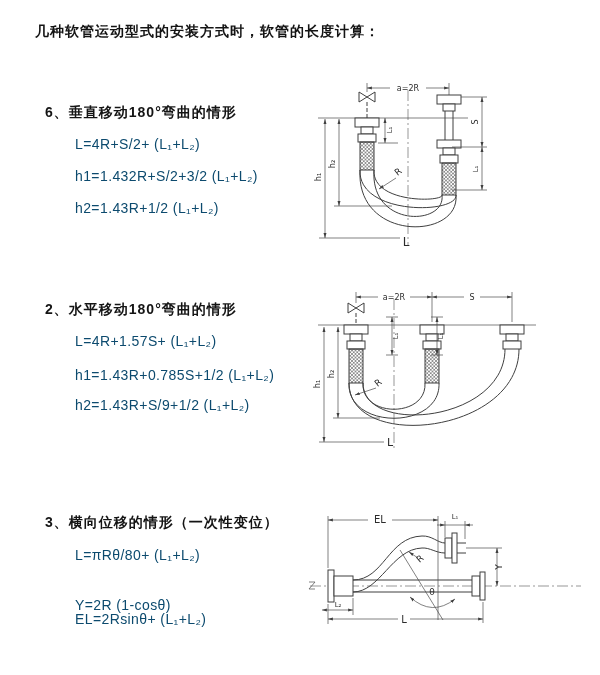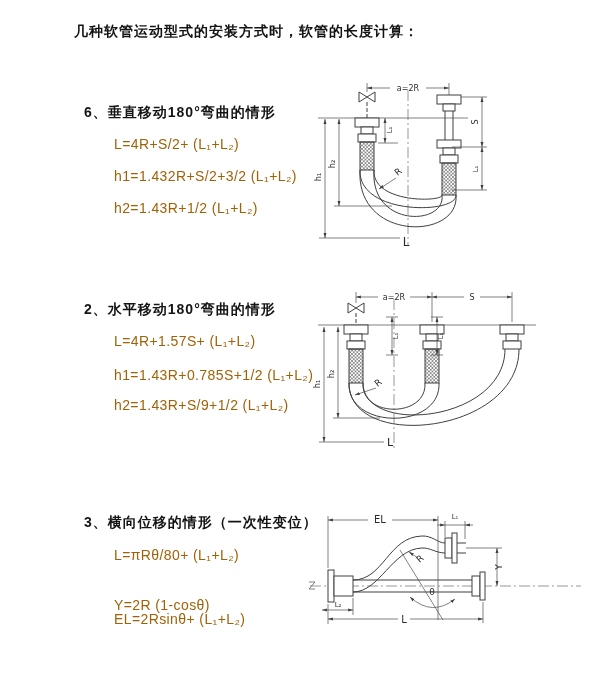--- a/index.html
+++ b/index.html
@@ -1,21 +1,21 @@
 <!DOCTYPE html>
 <html><head>
 <meta charset="utf-8">
 <style>
   html,body{margin:0;padding:0;background:#fff;}
   body{width:600px;height:675px;position:relative;overflow:hidden;
        font-family:"Liberation Sans","DejaVu Sans",sans-serif;color:#141414;}
-  .abs{position:absolute;white-space:nowrap;margin-left:39px;}
+  .abs{position:absolute;white-space:nowrap;}
   .page-title{left:35px;top:23px;font-size:14px;font-weight:700;letter-spacing:1px;}
   .sec-head{font-size:14px;font-weight:700;letter-spacing:1px;}
-  .formula{font-size:14px;font-weight:400;color:#a16207;letter-spacing:.4px;}
+  .formula{font-size:14px;font-weight:400;color:#0c4a6e;letter-spacing:.4px;}
   svg{position:absolute;overflow:visible;}
   svg text{font-family:"DejaVu Sans","Liberation Sans",sans-serif;fill:#2b2b2b;}
   .ln{stroke:#3f3f3f;stroke-width:1;fill:none;}
   .thin{stroke:#4a4a4a;stroke-width:.7;fill:none;}
   .dim{stroke:#4a4a4a;stroke-width:.7;fill:none;}
   .cl{stroke:#6a6a6a;stroke-width:.7;fill:none;stroke-dasharray:11 3 2 3;}
   .flange{fill:#fff;stroke:#3f3f3f;stroke-width:1;}
   .braid{fill:url(#hatch);stroke:#3f3f3f;stroke-width:1;}
   .valve{fill:none;stroke:#3f3f3f;stroke-width:1;}
 </style>

